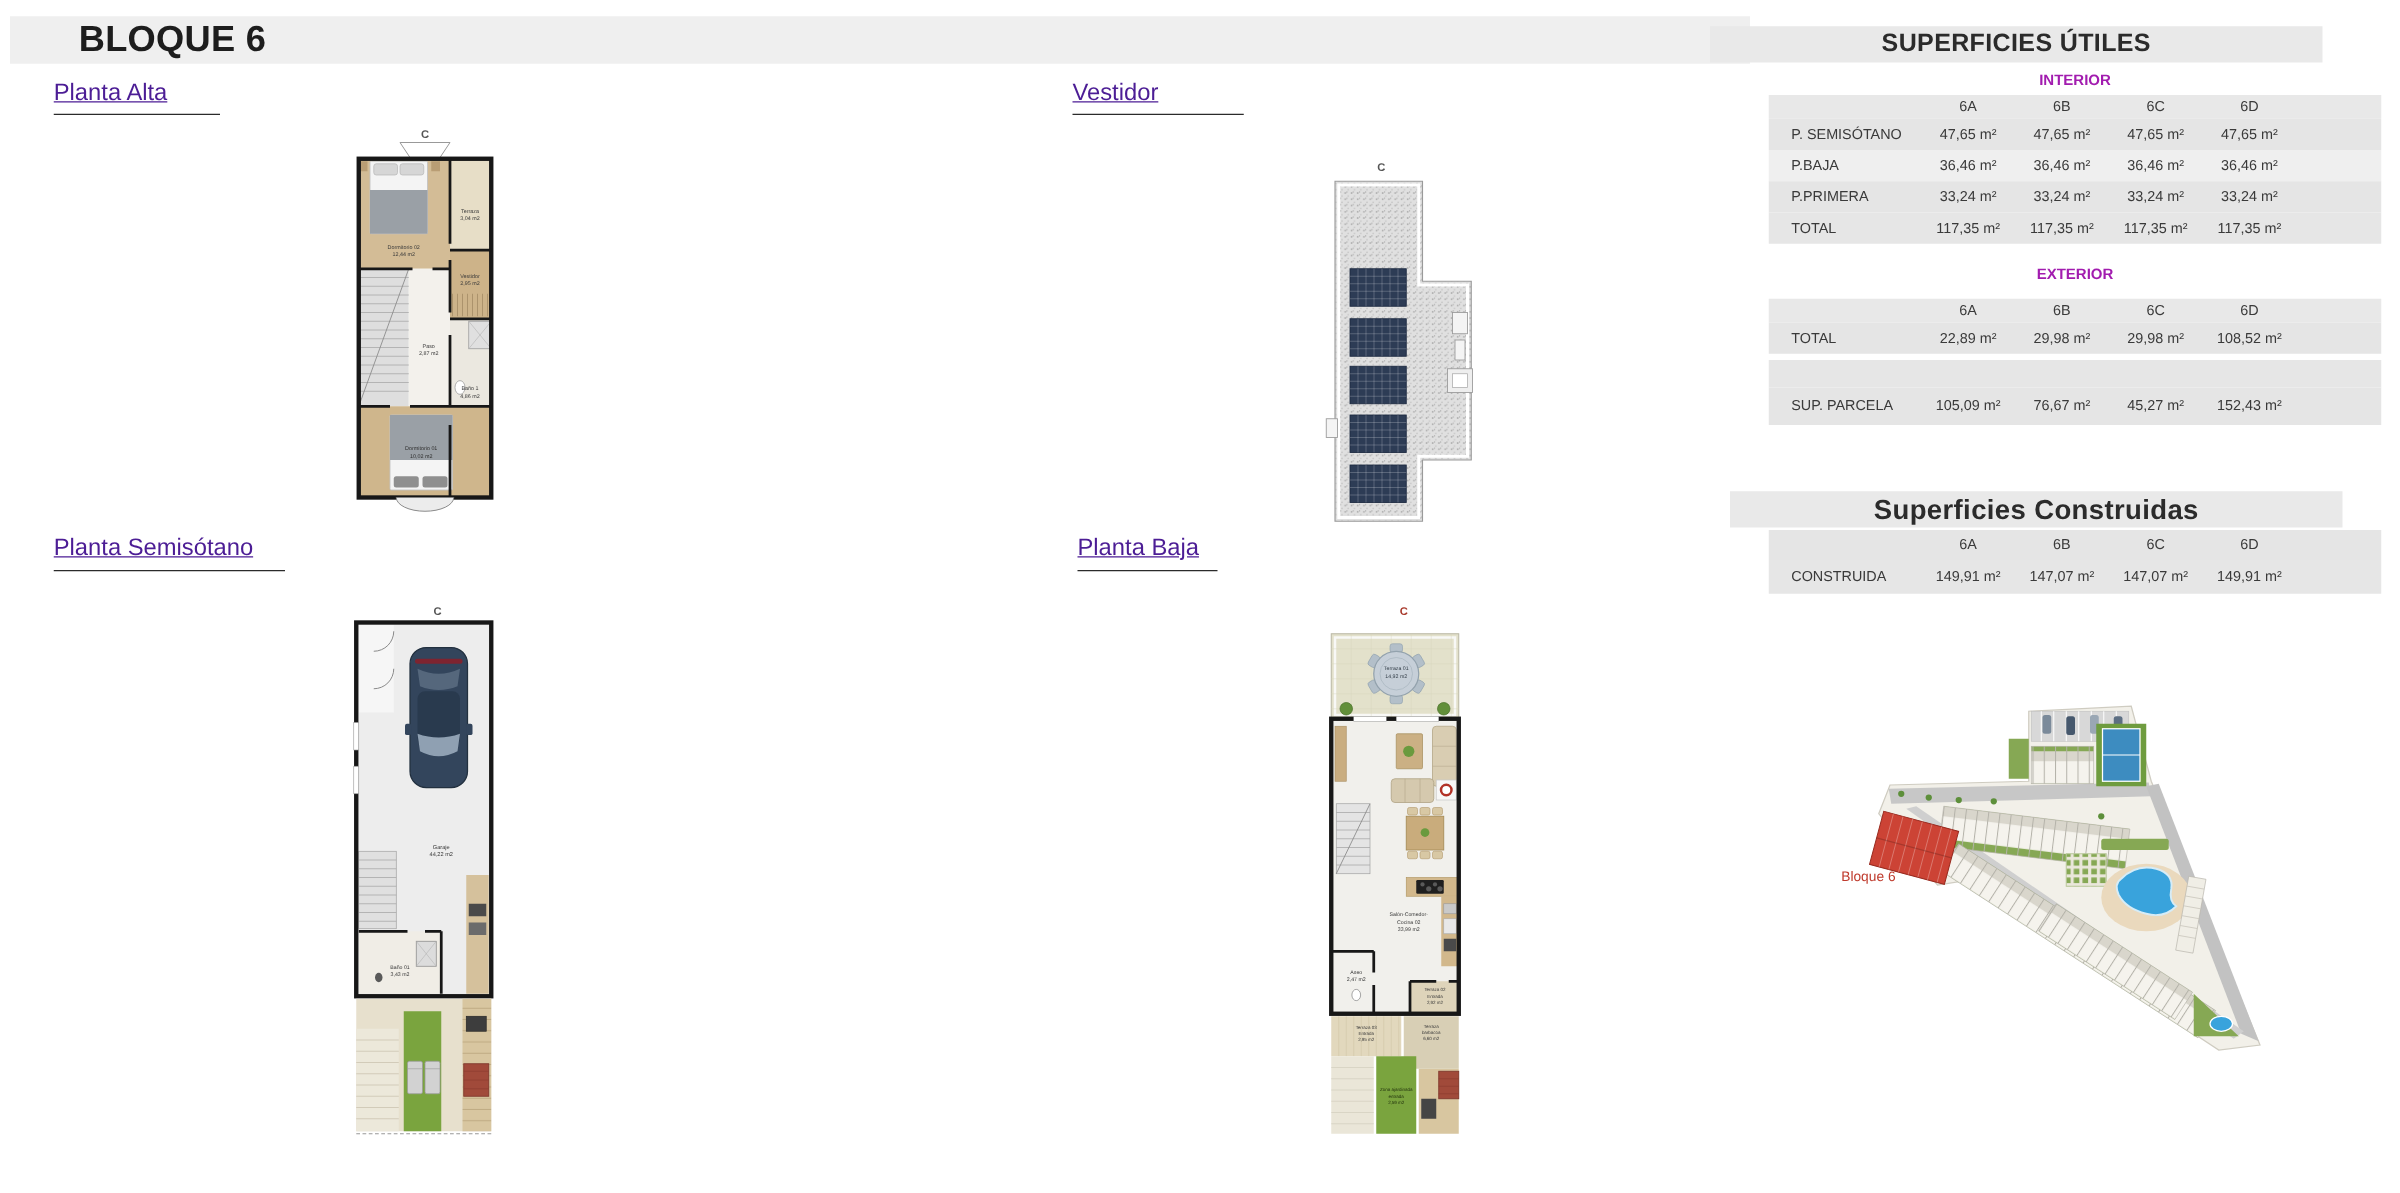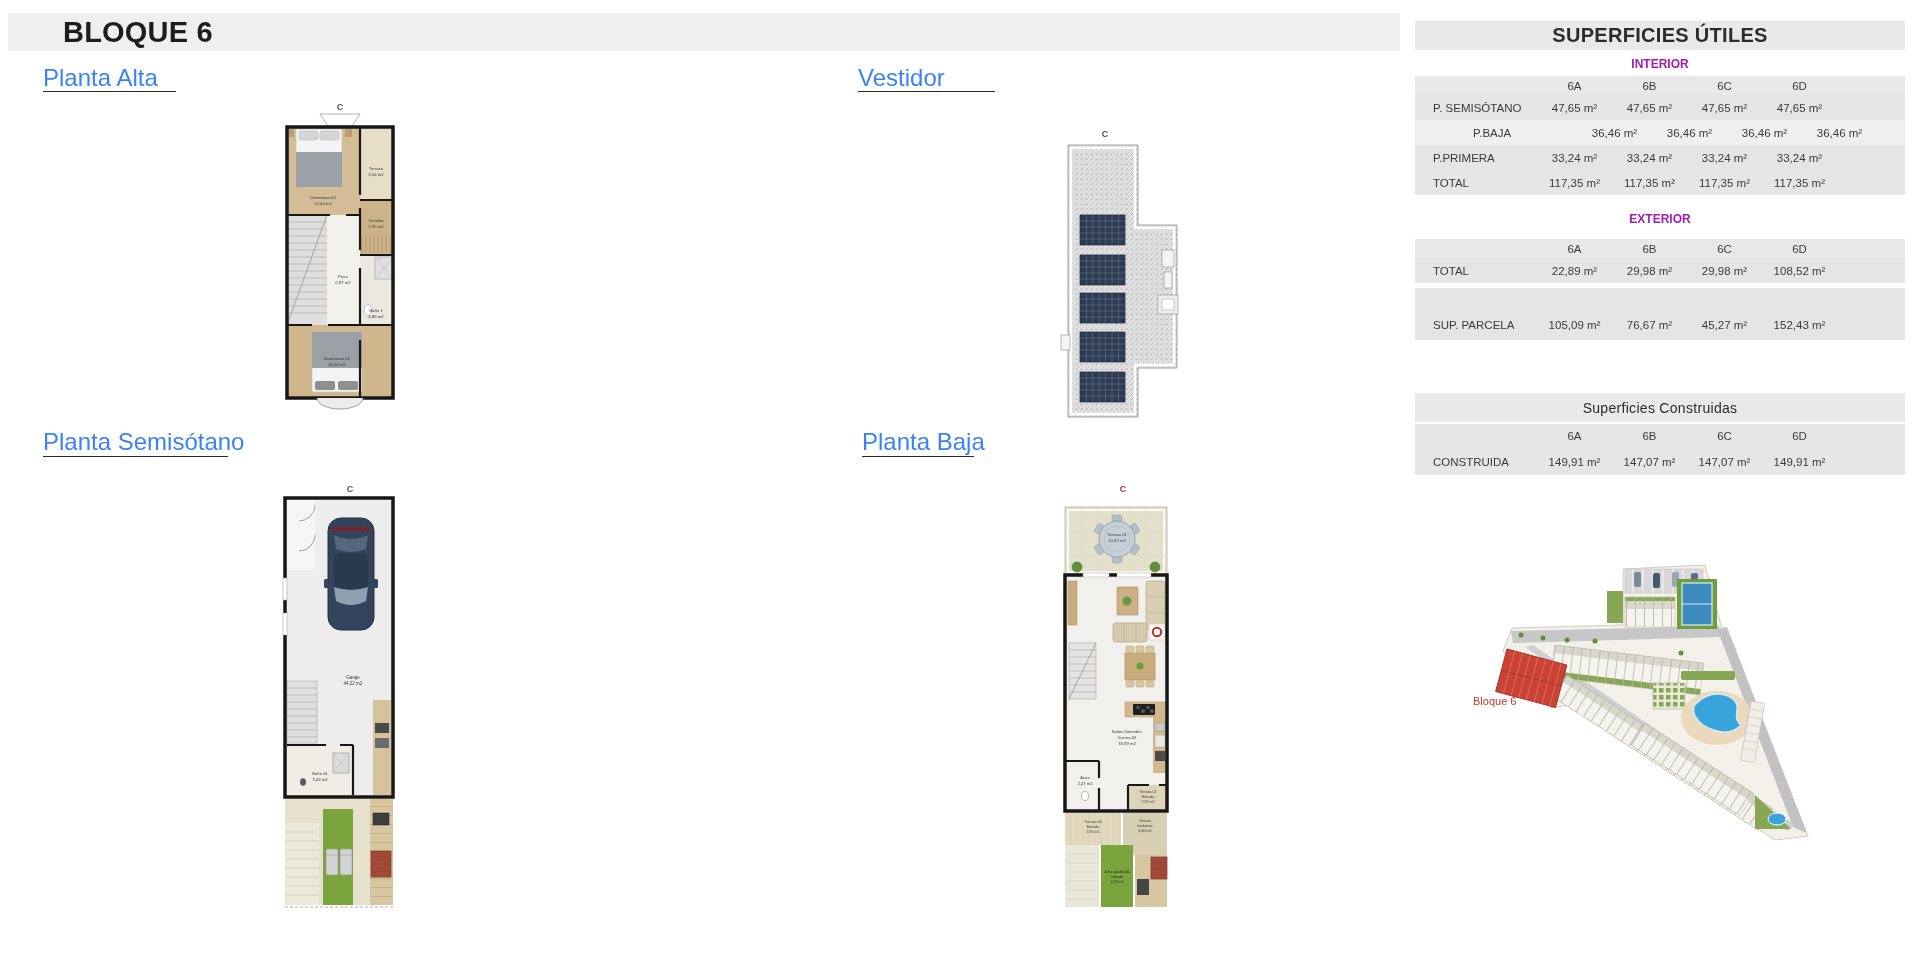--- a/index.html
+++ b/index.html
@@ -11,42 +11,42 @@
   .abs { position:absolute; }
   
   .header-band {
     position:absolute; left:8px; top:13px; width:1392px; height:38px;
     background:#efefef; display:flex; align-items:center;
   }
   .header-band h1 {
     padding-left:55px; font-size:29px; font-weight:bold; color:#1d1d1d; letter-spacing:0.2px;
   }
   
-  .sec-label { position:absolute; font-size:24px; color:#3b82f6; }
+  .sec-label { position:absolute; font-size:19px; color:#4c1d95;text-decoration:underline; }
   .sec-line  { position:absolute; height:0; border-top:1.6px solid #2b2b2b; }
   
   .band-title {
-    position:absolute; left:1415px; width:490px; height:29px; background:#e9e9e9;
+    position:absolute; left:1368px; width:490px; height:29px; background:#e9e9e9;
     display:flex; align-items:center; justify-content:center;
     font-size:20px; color:#2b2b2b; font-weight:600; letter-spacing:0.3px;
   }
-  .band-title.construidas { font-weight:400; font-size:14px; }
+  .band-title.construidas { font-weight:700; font-size:22px;margin-left:16px; }
   .mini-head {
     position:absolute; left:1415px; width:490px; text-align:center;
     font-size:12px; font-weight:700; color:#a21caf;
   }
   .trow {
     position:absolute; left:1415px; width:490px;
     display:grid; grid-template-columns:122px 75px 75px 75px 75px 68px;
     align-items:center; font-size:11.5px; color:#3a3a3a;
   }
   .trow .tl { padding-left:18px; white-space:nowrap; }
   .trow .tv { text-align:center; white-space:nowrap; }
   .bg-white { background:#e5e5e5; }
-  .bg-lt    { background:#efefef;padding-left:40px; }
+  .bg-lt    { background:#efefef; }
   .bg-gray  { background:#e6e6e6; }
   .bg-head  { background:#e8e8e8; }
   
   svg text { font-family:"Liberation Sans", sans-serif; }
   .roomlbl { fill:#3a3a3a; }
   .cmark   { fill:#555; font-size:9px; font-weight:bold; }
 </style>
 </head>
 <body>
 

